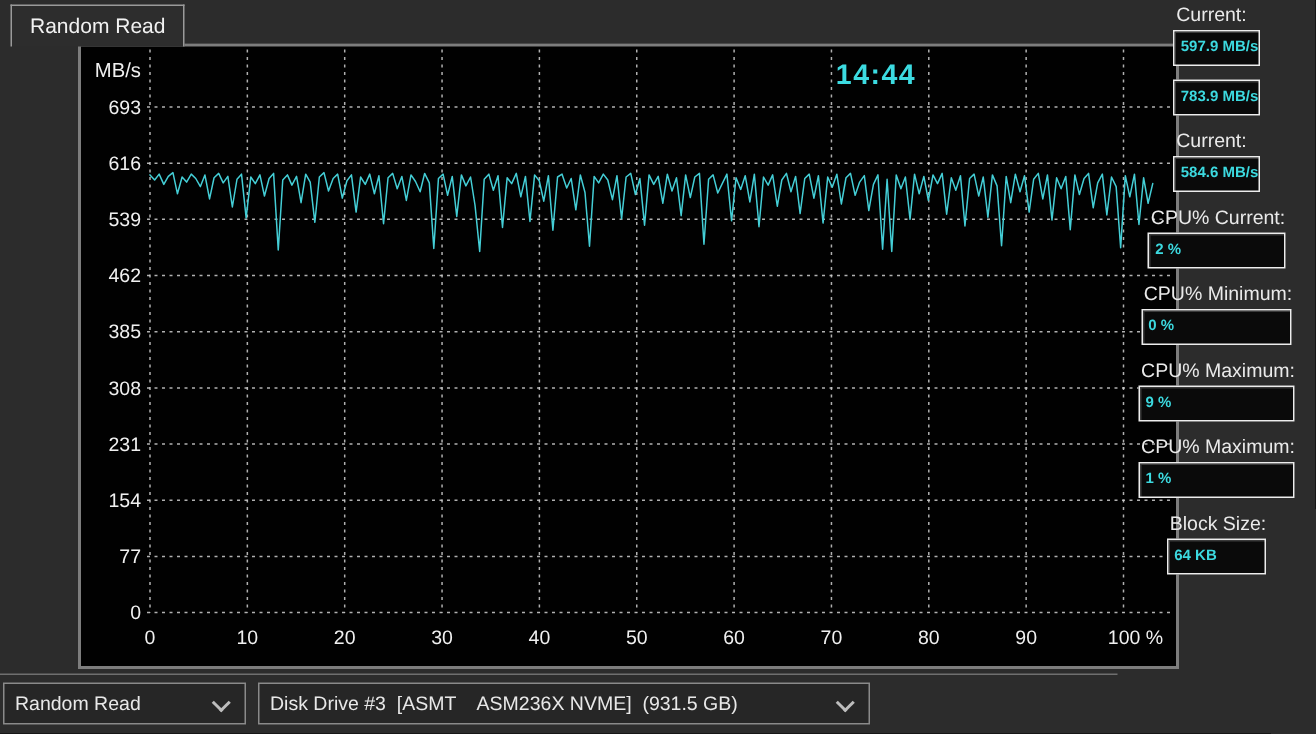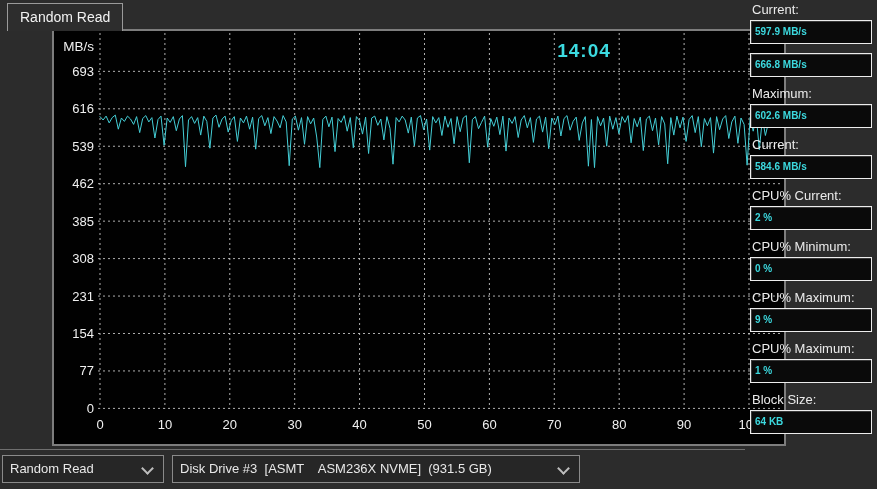--- a/index.html
+++ b/index.html
@@ -20,21 +20,21 @@
     background:#010101;border:2px solid #7d7d7d;margin-left:44px;
   }
   .chart-panel svg{display:block;}
   .time-label{
     position:absolute;left:543px;top:40px;width:82px;text-align:center;
     color:#3cdbe1;font-size:19px;font-weight:bold;letter-spacing:1px;z-index:2;
   }
   
   .stats{
     position:absolute;left:750px;top:2px;width:122px;
-    display:flex;flex-direction:column;
+    display:flex;flex-direction:column;align-items:center;
   }
   .stat{margin-bottom:9px;}
   .stat.group-gap{}
   .stat .lbl{
     color:#eaeaea;font-size:13px;margin:0 0 3px 2px;white-space:nowrap;
   }
   .stat .box{
     height:22px;background:#0a0a0a;border:1px solid #ededed;
     box-shadow:inset 1px 1px 0 #3a3a3a;
     color:#3cd9df;font-size:10px;font-weight:bold;
@@ -103,33 +103,29 @@
       <text x="305.6" y="398" fill="#f0f0f0" font-size="13" text-anchor="middle" font-family="&quot;Liberation Sans&quot;,sans-serif">40</text>
       <text x="370.5" y="398" fill="#f0f0f0" font-size="13" text-anchor="middle" font-family="&quot;Liberation Sans&quot;,sans-serif">50</text>
       <text x="435.40000000000003" y="398" fill="#f0f0f0" font-size="13" text-anchor="middle" font-family="&quot;Liberation Sans&quot;,sans-serif">60</text>
       <text x="500.3" y="398" fill="#f0f0f0" font-size="13" text-anchor="middle" font-family="&quot;Liberation Sans&quot;,sans-serif">70</text>
       <text x="565.2" y="398" fill="#f0f0f0" font-size="13" text-anchor="middle" font-family="&quot;Liberation Sans&quot;,sans-serif">80</text>
       <text x="630.1" y="398" fill="#f0f0f0" font-size="13" text-anchor="middle" font-family="&quot;Liberation Sans&quot;,sans-serif">90</text>
       <text x="703" y="398" fill="#f0f0f0" font-size="13" text-anchor="middle" font-family="&quot;Liberation Sans&quot;,sans-serif">100 %</text>
       <polyline points="46.0,85.6 49.1,89.0 52.1,85.1 55.2,91.9 58.2,86.6 61.3,84.1 64.3,98.2 67.4,87.0 70.4,90.4 73.5,85.1 76.5,88.0 79.6,93.4 82.6,85.6 85.7,101.6 88.7,87.5 91.8,84.6 94.8,90.9 97.9,86.6 100.9,107.0 104.0,88.5 107.0,85.1 110.1,114.3 113.2,87.0 116.2,91.4 119.3,85.6 122.3,99.7 125.4,88.0 128.4,84.6 131.5,135.7 134.5,89.0 137.6,85.6 140.6,92.4 143.7,86.6 146.7,104.1 149.8,85.1 152.8,90.4 155.9,117.2 158.9,87.0 162.0,84.1 165.0,96.3 168.1,88.0 171.1,85.1 174.2,101.1 177.3,89.5 180.3,85.6 183.4,110.4 186.4,87.0 189.5,91.9 192.5,85.1 195.6,98.2 198.6,86.1 201.7,118.2 204.7,87.5 207.8,84.6 210.8,94.8 213.9,86.6 216.9,102.6 220.0,85.6 223.0,90.0 226.1,96.8 229.1,84.6 232.2,90.9 235.2,134.7 238.3,88.0 241.4,85.1 244.4,99.2 247.5,86.6 250.5,113.3 253.6,85.6 256.6,92.9 259.7,87.0 262.7,106.0 265.8,136.6 268.8,88.5 271.9,85.1 274.9,95.8 278.0,86.1 281.0,120.6 284.1,87.5 287.1,91.4 290.2,84.6 293.2,100.2 296.3,86.6 299.3,116.7 302.4,85.6 305.5,89.5 308.5,103.1 311.6,86.1 314.6,122.5 317.7,87.0 320.7,85.1 323.8,94.3 326.8,88.0 329.9,108.9 332.9,85.6 336.0,97.3 339.0,133.2 342.1,86.6 345.1,90.9 348.2,85.1 351.2,89.0 354.3,102.1 357.3,86.1 360.4,114.8 363.4,87.0 366.5,84.6 369.6,98.7 372.6,88.0 375.7,119.1 378.7,85.6 381.8,91.9 384.8,86.6 387.9,104.5 390.9,85.1 394.0,96.3 397.0,87.5 400.1,112.8 403.1,85.6 406.2,100.7 409.2,87.0 412.3,84.6 415.3,131.8 418.4,88.5 421.4,85.6 424.5,97.7 427.5,91.4 430.6,85.1 433.7,116.2 436.7,87.5 439.8,95.3 442.8,86.1 445.9,103.6 448.9,85.1 452.0,120.1 455.0,87.0 458.1,92.4 461.1,85.6 464.2,106.5 467.2,89.0 470.3,84.6 473.3,96.8 476.4,86.6 479.4,111.4 482.5,88.0 485.5,85.1 488.6,101.1 491.6,86.1 494.7,117.7 497.8,87.0 500.8,93.8 503.9,85.1 506.9,105.0 510.0,87.5 513.0,84.6 516.1,99.2 519.1,90.4 522.2,86.1 525.2,109.4 528.3,91.9 531.3,85.6 534.4,135.2 537.4,88.5 540.5,136.6 543.5,85.6 546.6,94.8 549.6,87.0 552.7,115.2 555.7,85.1 558.8,98.2 561.9,86.6 564.9,102.6 568.0,85.6 571.0,91.4 574.1,84.6 577.1,111.8 580.2,87.5 583.2,95.8 586.3,86.1 589.3,119.6 592.4,88.0 595.4,85.1 598.5,99.7 601.5,87.0 604.6,113.8 607.6,85.6 610.7,92.9 613.7,132.8 616.8,86.6 619.8,104.1 622.9,85.1 626.0,96.8 629.0,86.1 632.1,110.4 635.1,88.5 638.2,84.6 641.2,101.6 644.3,85.6 647.3,115.7 650.4,87.5 653.4,94.8 656.5,86.6 659.5,122.1 662.6,85.6 665.6,98.7 668.7,88.0 671.7,84.6 674.8,107.5 677.8,90.9 680.9,85.1 683.9,112.3 687.0,87.0 690.1,93.4 693.1,134.2 696.2,86.1 699.2,100.2 702.3,85.1 705.3,118.7 708.4,87.5 711.4,104.5 714.5,91.4" fill="none" stroke="#44ced6" stroke-width="1" stroke-linejoin="round" stroke-linecap="round"></polyline>
     </svg>
 </div>
-<div class="time-label">14:04</div>
+<div class="time-label">14:44</div>
 
 <div class="stats">
   <div class="stat">
     <div class="lbl">Current:</div>
     <div class="box">597.9 MB/s</div>
   </div>
   <div class="stat">
-    <div class="box">666.8 MB/s</div>
-  </div>
-  <div class="stat">
-    <div class="lbl">Maximum:</div>
-    <div class="box">602.6 MB/s</div>
+    <div class="box">783.9 MB/s</div>
   </div>
   <div class="stat">
     <div class="lbl">Current:</div>
     <div class="box">584.6 MB/s</div>
   </div>
   <div class="stat group-gap">
     <div class="lbl">CPU% Current:</div>
     <div class="box">2 %</div>
   </div>
   <div class="stat">

